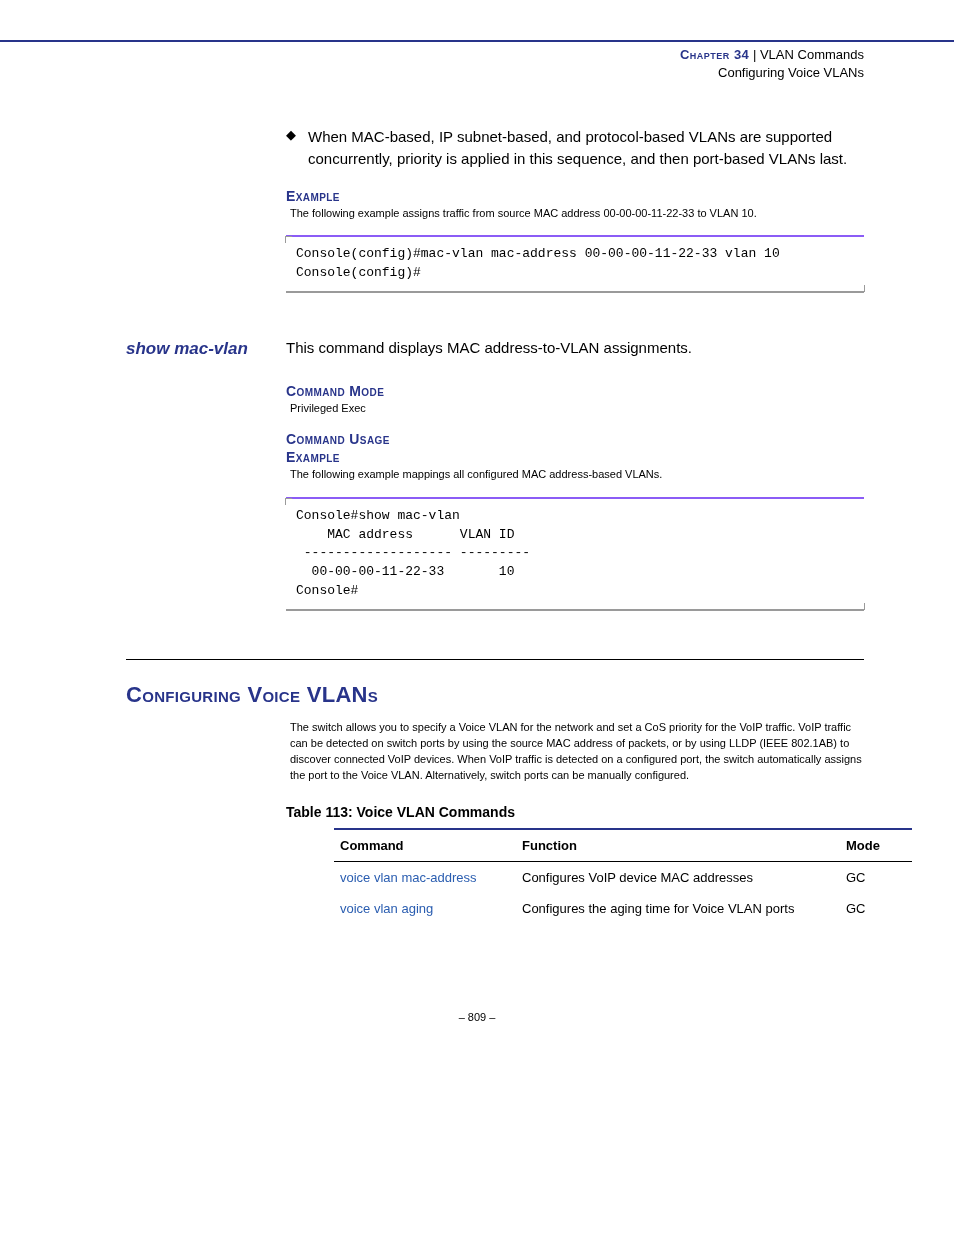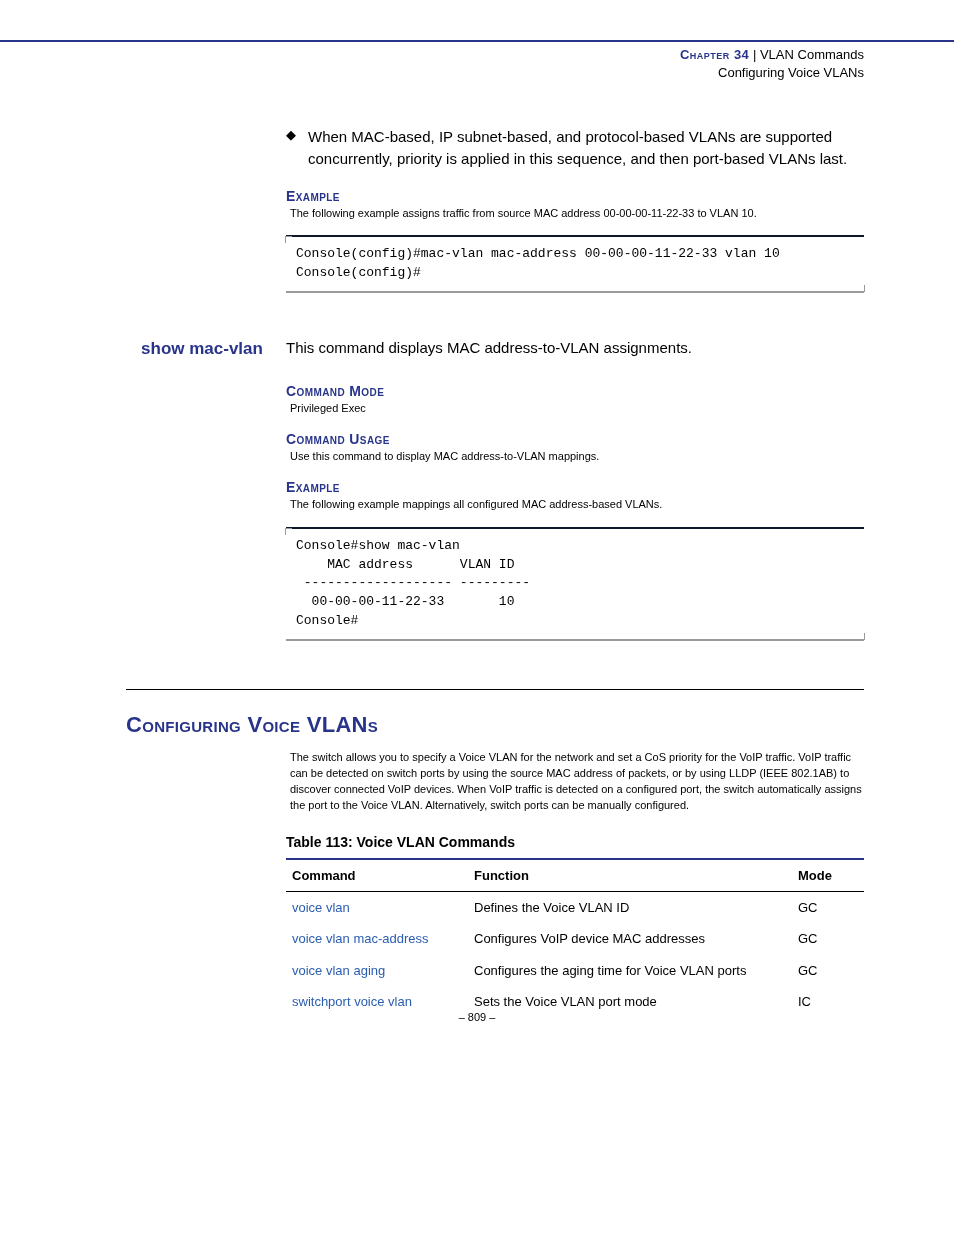--- a/index.html
+++ b/index.html
@@ -39,21 +39,21 @@
     top: 126px;
     left: 126px;
     right: 90px;
   }
   .body-col { margin-left: 160px; }
   .bullet-row { display: flex; font-size: 15px; line-height: 1.45; margin-bottom: 18px; }
   .bullet-mark { width: 22px; flex: none; font-size: 13px; }
   .para { font-size: 11px; line-height: 1.45; margin: 0 0 14px 4px; }
   .sec-label { color: #28348a; font-weight: bold; font-variant: small-caps; font-size: 14px; letter-spacing: 0.4px; margin-bottom: 2px; }
   .codebox {
-    border-top: 2px solid #0f172a;
+    border-top: 2px solid #8b5cf6;
     border-bottom: 2px solid #9a9a9a;
     padding: 8px 10px;
     margin: 6px 0 28px 0;
     font-family: "Courier New", monospace;
     font-size: 13px;
     line-height: 1.45;
     white-space: pre;
     position: relative;
   }
   .codebox::before, .codebox::after {
@@ -64,38 +64,39 @@
   }
   .codebox::before { left: -1px; top: -1px; border-right: none; border-bottom: none; }
   .codebox::after { right: -1px; bottom: -1px; border-left: none; border-top: none; }
   .cmd-row { display: flex; align-items: flex-start; margin-top: 44px; margin-bottom: 22px; }
   .cmd-name {
     width: 160px; flex: none;
     color: #28348a;
     font-family: Arial, Helvetica, sans-serif;
     font-weight: bold;
     font-size: 17px;
-    text-align: center;
+    text-align: left;
     padding-right: 8px;
     box-sizing: border-box;
     line-height: 1.4;
+    font-style: italic;
   }
   .cmd-desc { flex: 1; font-size: 15px; line-height: 1.45; }
   .hr-wide { border: none; border-top: 1.5px solid #000; margin: 48px 0 22px 0; }
   .section-head {
     color: #28348a;
     font-family: Arial, Helvetica, sans-serif;
     font-weight: bold;
     font-variant: small-caps;
     font-size: 22px;
     letter-spacing: 0.3px;
     margin-bottom: 12px;
   }
   .table-caption { color: #000000; font-weight: bold; font-size: 14px; margin: 20px 0 8px 0; }
-  table.cmd-table { width: 100%; border-collapse: collapse; font-size: 13px; }
+  table.cmd-table { width: 100%; border-collapse: collapse; font-size: 13px; margin-left: 48px; }
   table.cmd-table thead tr { border-top: 2px solid #28348a; border-bottom: 1px solid #000; }
   table.cmd-table th { text-align: left; font-weight: bold; padding: 8px 6px; }
   table.cmd-table td { padding: 7px 6px; vertical-align: top; line-height: 1.35; }
   table.cmd-table td.link { color: #2a5db0; }
   .col-cmd { width: 170px; }
   .col-mode { width: 60px; }
   .footer {
     position: absolute;
     bottom: 18px;
     left: 0; right: 0;
@@ -134,21 +135,20 @@
     <div class="cmd-row">
       <div class="cmd-name">show mac-vlan</div>
       <div class="cmd-desc">This command displays MAC address-to-VLAN assignments.</div>
     </div>
 
     <div class="body-col">
       <div class="sec-label">Command Mode</div>
       <p class="para">Privileged Exec</p>
 
       <div class="sec-label">Command Usage</div>
-      <p class="para">Use this command to display MAC address-to-VLAN mappings.</p>
 
       <div class="sec-label">Example</div>
       <p class="para">The following example mappings all configured MAC address-based VLANs.</p>
       <div class="codebox">Console#show mac-vlan
     MAC address      VLAN ID
  ------------------- ---------
   00-00-00-11-22-33       10
 Console#</div>
     </div>
 
@@ -164,38 +164,28 @@
       <table class="cmd-table">
         <thead>
           <tr>
             <th class="col-cmd">Command</th>
             <th>Function</th>
             <th class="col-mode">Mode</th>
           </tr>
         </thead>
         <tbody>
           <tr>
-            <td class="link">voice vlan</td>
-            <td>Defines the Voice VLAN ID</td>
-            <td>GC</td>
-          </tr>
-          <tr>
             <td class="link">voice vlan mac-address</td>
             <td>Configures VoIP device MAC addresses</td>
             <td>GC</td>
           </tr>
           <tr>
             <td class="link">voice vlan aging</td>
             <td>Configures the aging time for Voice VLAN ports</td>
             <td>GC</td>
-          </tr>
-          <tr>
-            <td class="link">switchport voice vlan</td>
-            <td>Sets the Voice VLAN port mode</td>
-            <td>IC</td>
           </tr>
         </tbody>
       </table>
     </div>
   </div>
 
   <div class="footer">
     <span>–  809  –</span>
   </div>
 </div>

